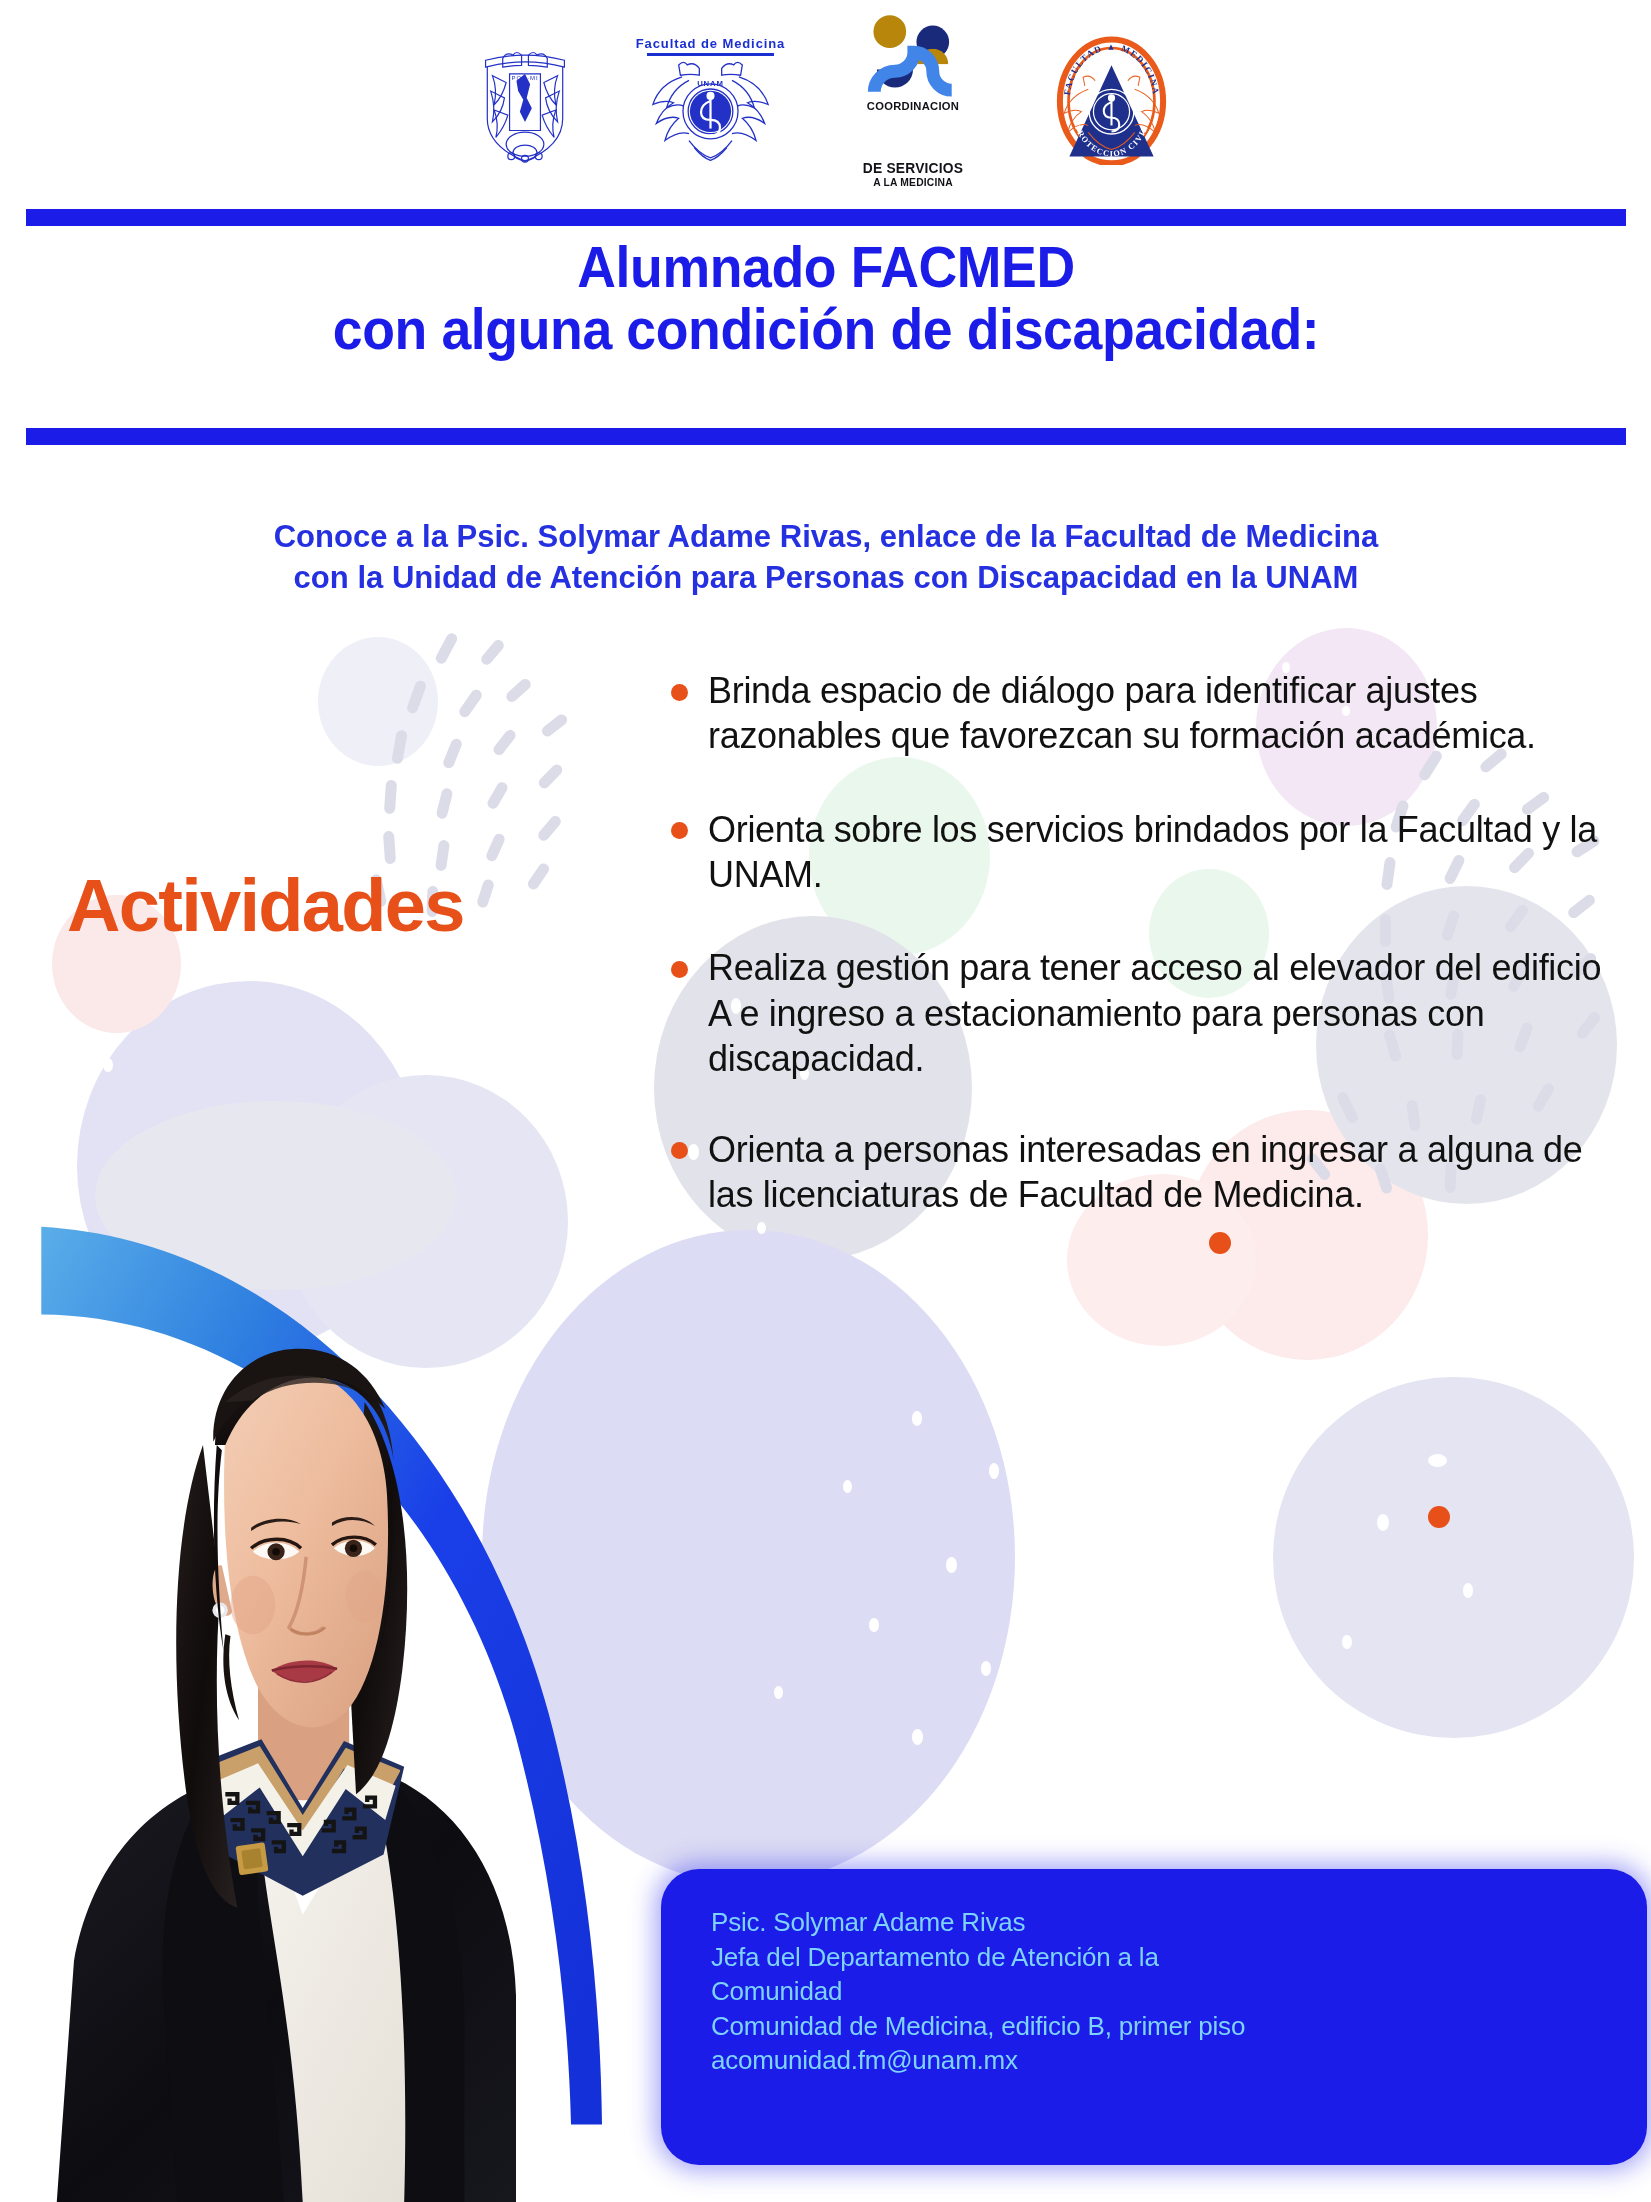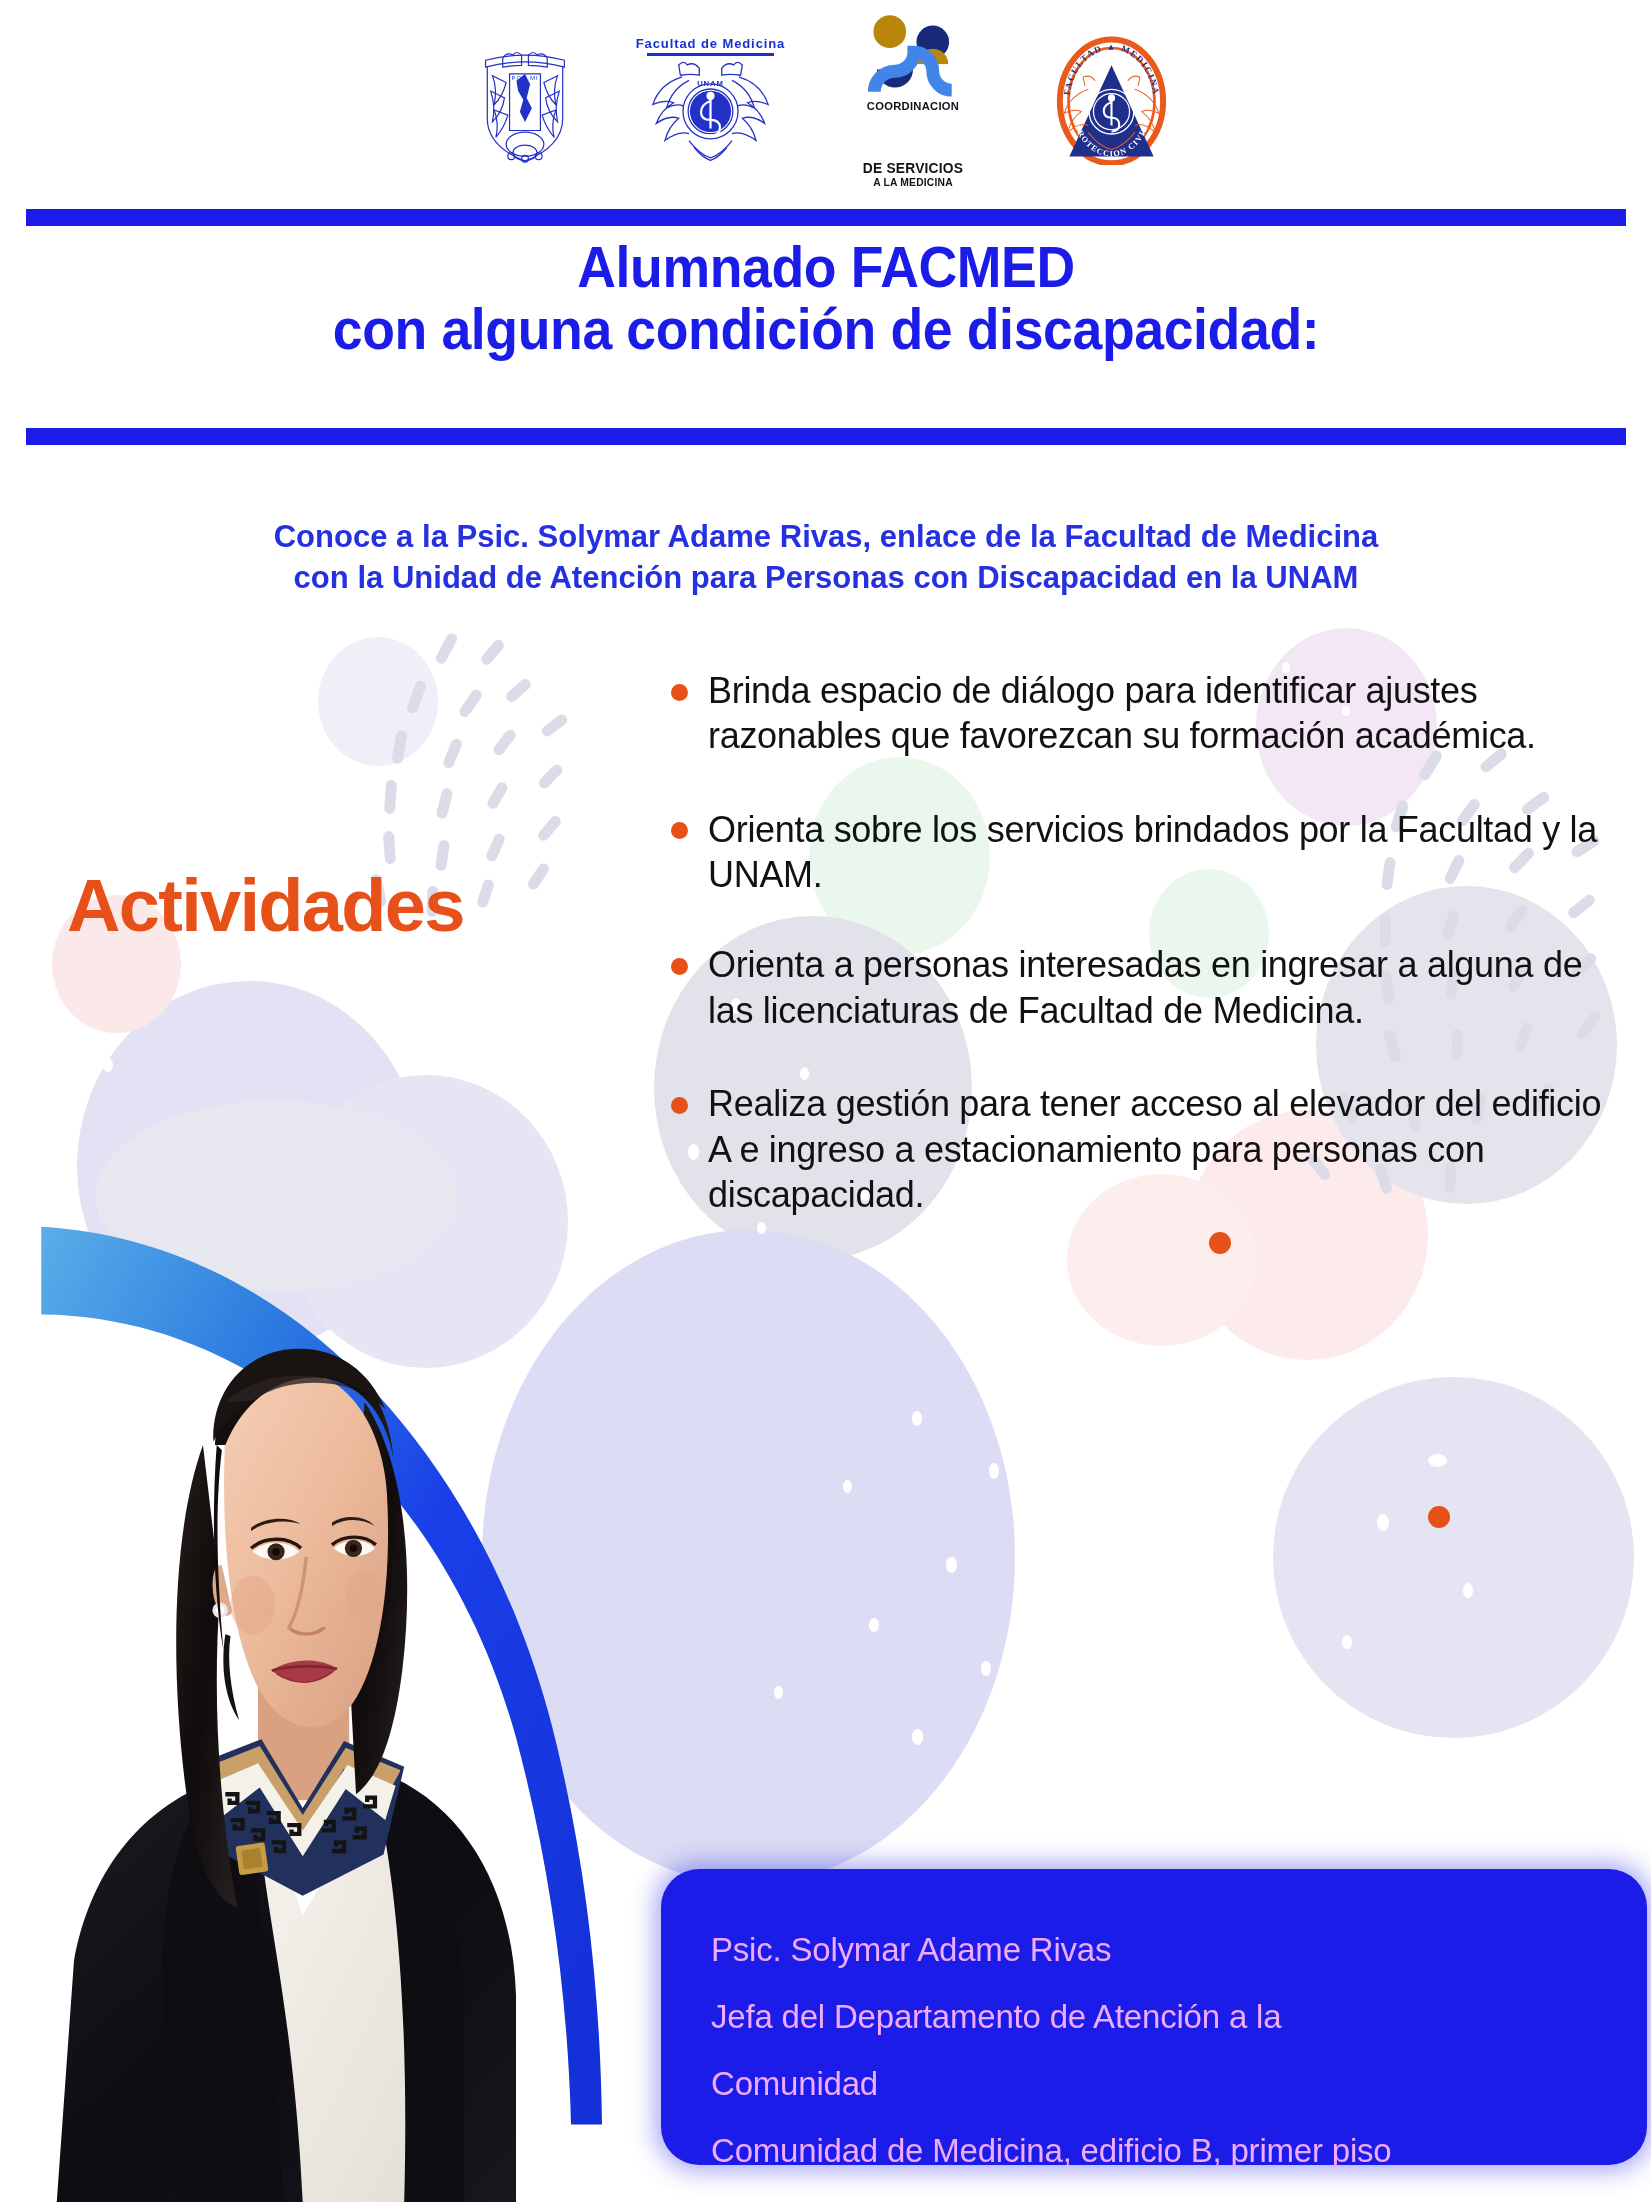--- a/index.html
+++ b/index.html
@@ -194,27 +194,26 @@
     width: 986px;
     height: 296px;
     background: #1c1ce8;
     border-radius: 38px;
     box-shadow: 0 0 24px 5.2px rgba(60,60,240,0.45);
     z-index: 8;
     padding: 36px 0 0 50px;
     box-sizing: border-box;
   }
   .contact-line {
-    color: #f0abfc;
-    font-family: "Liberation Sans", sans-serif;
-    font-size: 33px;
+    color: #7dd3fc;
+    font-family: "Liberation Sans", sans-serif;
+    font-size: 26px;
     line-height: 1.33;
     letter-spacing: -0.2px;
     white-space: nowrap;
-    margin-top: 23px;
   }
 </style>
 </head>
 <body>
 
 <div class="poster">
 
   <div class="decor-layer">
 
     <div class="blob" style="left:1256px;top:628px;width:181px;height:198px;background:#f3e6f5;"></div>
@@ -447,27 +446,27 @@
 
   <div class="bullets">
     <div class="bullet b0">
       <span class="dot"></span>
       <span>Brinda espacio de diálogo para identificar ajustes razonables que favorezcan su formación académica.</span>
     </div>
     <div class="bullet b2">
       <span class="dot"></span>
       <span>Orienta sobre los servicios brindados por la Facultad y la UNAM.</span>
     </div>
+    <div class="bullet b3">
+      <span class="dot"></span>
+      <span>Realiza gestión para tener acceso al elevador del edificio A e ingreso a estacionamiento para personas con discapacidad.</span>
+    </div>
     <div class="bullet b4">
       <span class="dot"></span>
       <span>Orienta a personas interesadas en ingresar a alguna de las licenciaturas de Facultad de Medicina.</span>
-    </div>
-    <div class="bullet b3">
-      <span class="dot"></span>
-      <span>Realiza gestión para tener acceso al elevador del edificio A e ingreso a estacionamiento para personas con discapacidad.</span>
     </div>
   </div>
 
   <div class="photo-wrap">
 
     <svg class="arc-svg" width="688" height="1015" viewBox="0 0 800 1180">
       <defs>
         <linearGradient id="arcGrad" x1="0" y1="0" x2="1" y2="0.9">
           <stop offset="0%" stop-color="#5aaee8"></stop>
           <stop offset="26%" stop-color="#2e7fe0"></stop>

